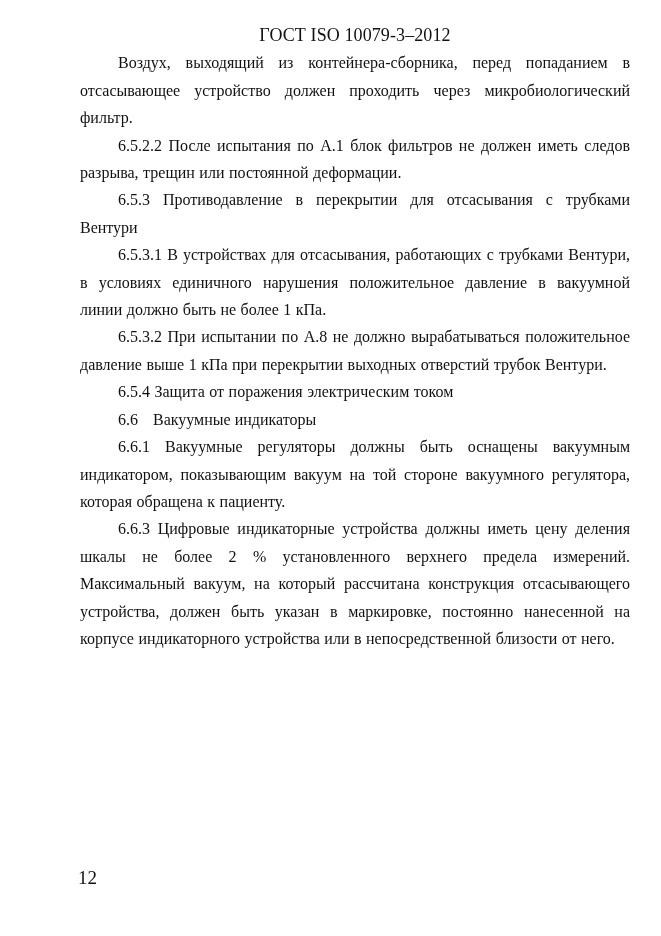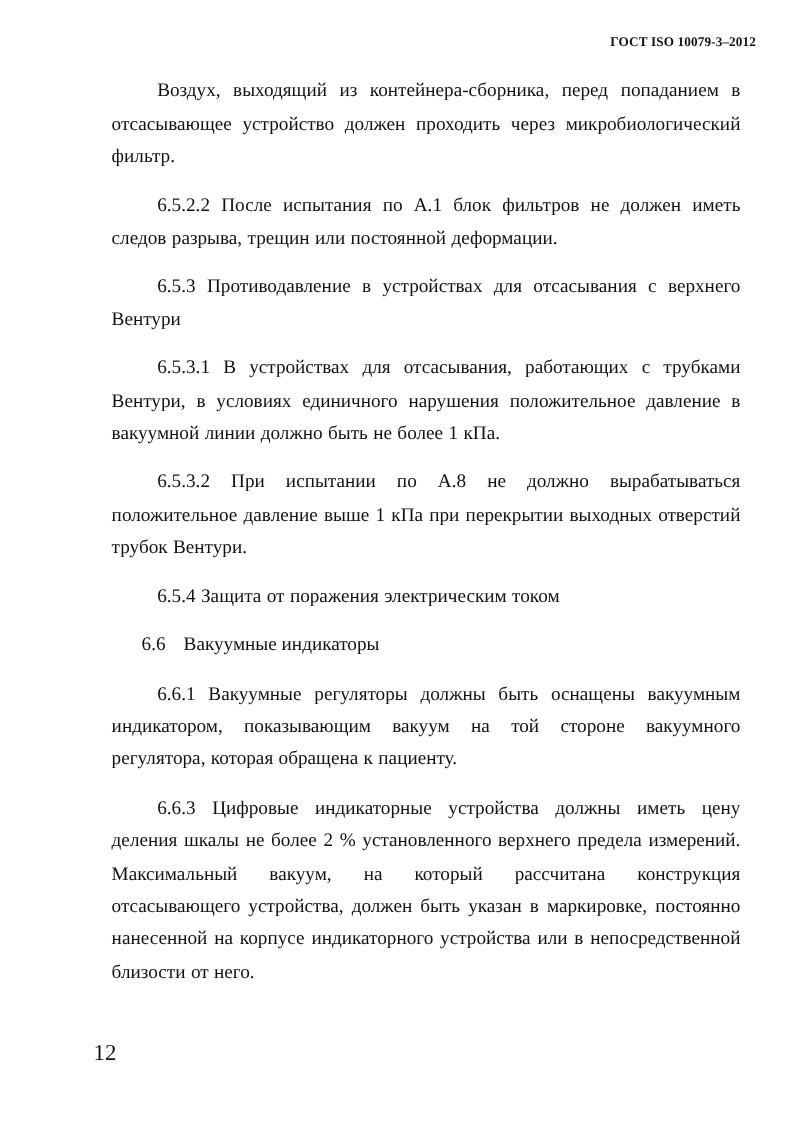--- a/index.html
+++ b/index.html
@@ -22,29 +22,29 @@
     height: 936px;
     background: #ffffff;
   }
   .content {
     position: absolute;
     left: 80px;
     top: 22px;
     width: 550px;
   }
   .doc-header {
-    font-weight: bold;
-    font-size: 11px;
+    font-weight: normal;
+    font-size: 18px;
     line-height: 27.4px;
     letter-spacing: 0.1px;
-    text-align: right;
+    text-align: center;
     margin: 0;
   }
   p.body-par {
-    margin: 13px;
+    margin: 0;
     font-size: 16px;
     line-height: 27.4px;
     text-align: justify;
     text-indent: 38px;
     word-spacing: 0.5px;
   }
   .sec-heading {
     margin: 0;
     font-size: 16px;
     line-height: 27.4px;
@@ -68,21 +68,21 @@
 
 <div class="page">
   <div class="content">
 
     <div class="doc-header">ГОСТ ISO 10079-3–2012</div>
 
     <p class="body-par">Воздух, выходящий из контейнера-сборника, перед попаданием в отсасывающее устройство должен проходить через микробиологический фильтр.</p>
 
     <p class="body-par">6.5.2.2 После испытания по А.1 блок фильтров не должен иметь следов разрыва, трещин или постоянной деформации.</p>
 
-    <p class="body-par">6.5.3 Противодавление в устройствах для отсасывания с верхнего Вентури</p>
+    <p class="body-par">6.5.3 Противодавление в перекрытии для отсасывания с трубками Вентури</p>
 
     <p class="body-par">6.5.3.1 В устройствах для отсасывания, работающих с трубками Вентури, в условиях единичного нарушения положительное давление в вакуумной линии должно быть не более 1 кПа.</p>
 
     <p class="body-par">6.5.3.2 При испытании по А.8 не должно вырабатываться положительное давление выше 1 кПа при перекрытии выходных отверстий трубок Вентури.</p>
 
     <p class="body-par">6.5.4 Защита от поражения электрическим током</p>
 
 
     <p class="sec-heading">
       <span class="sec-num">6.6</span><span>Вакуумные индикаторы</span>

